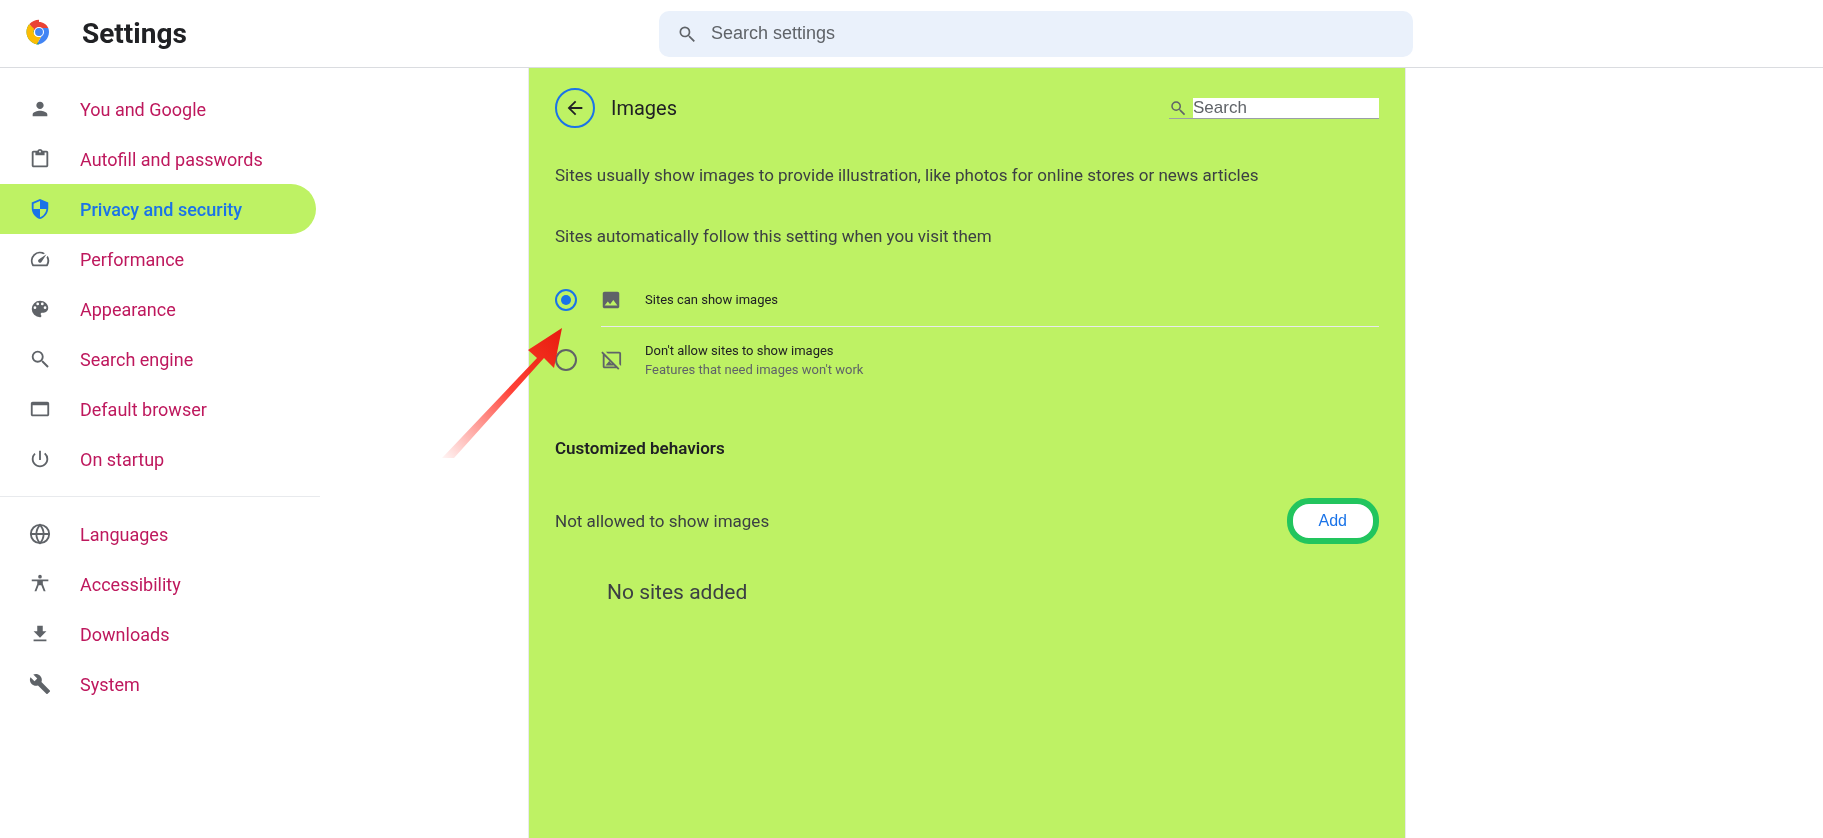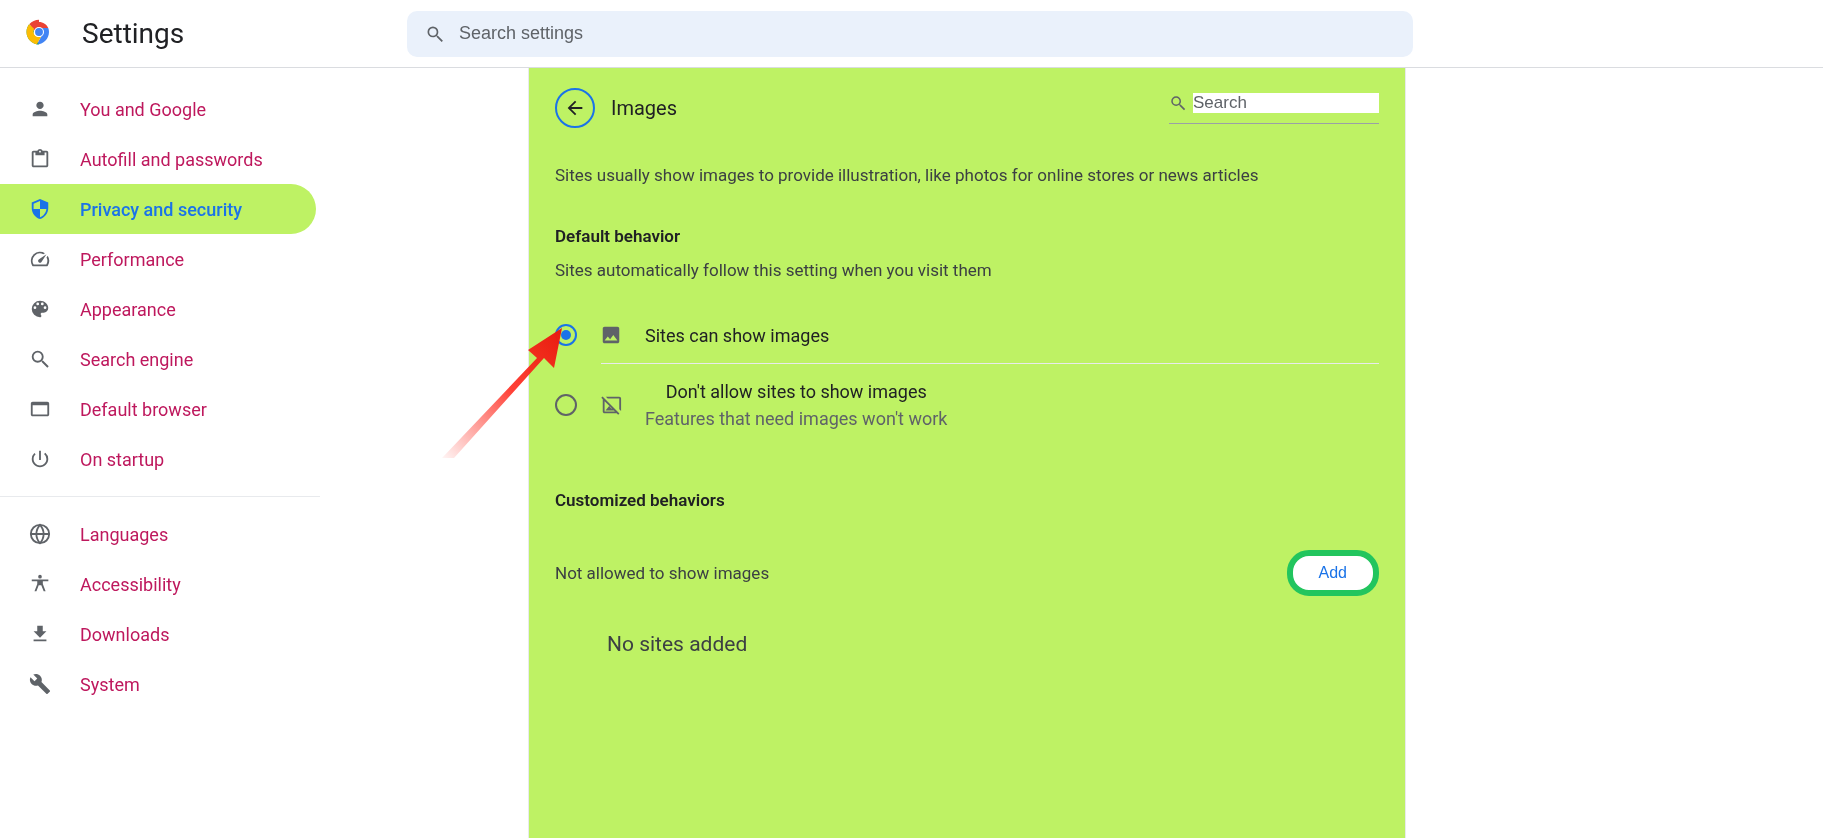--- a/index.html
+++ b/index.html
@@ -18,27 +18,27 @@
     display: flex;
     align-items: center;
     border-bottom: 1px solid #dadce0;
     padding-left: 24px;
   }
   .chrome-logo {
     width: 30px; height: 30px; flex-shrink: 0;
   }
   .title {
     font-size: 28px;
-    font-weight: 400;
+    font-weight: 700;
     margin-left: 28px;
   }
   .searchbar {
     margin-left: auto;
     margin-right: 410px;
-    width: 1006px;
+    width: 754px;
     height: 46px;
     background: #eaf1fb;
     border-radius: 10px;
     display: flex;
     align-items: center;
     padding: 0 18px;
   }
   .searchbar svg { color: #5f6368; flex-shrink: 0; }
   .searchbar input {
     border: none; background: transparent; outline: none;
@@ -96,21 +96,21 @@
     cursor: pointer;
     color: #202124;
     flex-shrink: 0;
   }
   .card-title { font-size: 20px; margin-left: 16px; }
   .header-search {
     margin-left: auto;
     display: flex; align-items: center;
     border-bottom: 1px solid #9aa0a6;
     width: 210px;
-    padding-bottom: 10px;
+    padding-bottom: 0;
   }
   .header-search svg { color: #5f6368; flex-shrink:0;}
   .header-search input {
     border: none; outline: none; font-size: 17px;
     margin-left: 6px; width: 100%;
     color: #5f6368;
   }
   .header-search input::placeholder{ color:#5f6368;}
 
   .intro { font-size: 17px; color: #3c4043; margin-bottom: 38px; line-height: 1.4;}
@@ -125,21 +125,21 @@
   .option-sep { border-top: 1px solid #e8eaed; margin-left: 46px;}
   .radio {
     width: 22px; height: 22px; border-radius: 50%;
     border: 2px solid #5f6368;
     display: flex; align-items: center; justify-content: center;
     flex-shrink: 0; cursor: pointer;
   }
   .radio.checked { border-color: #1a73e8;}
   .radio.checked .dot { width: 10px; height: 10px; border-radius: 50%; background: #1a73e8;}
   .opt-icon { width: 24px; height: 24px; color: #5f6368; display:flex; align-items:center; justify-content:center; flex-shrink:0;}
-  .opt-text { font-size: 18px; color: #202124; line-height: 1.5; text-align: center;}
+  .opt-text { font-size: 13px; color: #202124; line-height: 1.5;}
   .opt-text .sub { color: #5f6368;}
 
   .custom-row { display:flex; align-items:center; margin-top: 40px; gap: 28px;}
   .add-btn {
     margin-left: auto;
     border: 6px solid #22c55e;
     border-radius: 22px;
     padding: 8px 26px;
     font-size: 16px; color: #1a73e8;
     cursor: pointer; background: #fff;
@@ -293,21 +293,20 @@
         <div class="header-search">
           <svg width="18" height="18" viewBox="0 0 24 24" fill="currentColor">
               <path d="M15.5 14h-.79l-.28-.27A6.471 6.471 0 0016 9.5 6.5 6.5 0 109.5 16c1.61 0 3.09-.59 4.23-1.57l.27.28v.79L20 21.5l1.5-1.5L15.5 14zm-6 0C7.01 14 5 11.99 5 9.5S7.01 5 9.5 5 14 7.01 14 9.5 11.99 14 9.5 14z"></path>
             </svg>
           <input placeholder="Search" style="">
         </div>
       </div>
 
       <div class="intro">Sites usually show images to provide illustration, like photos for online stores or news articles</div>
 
-      <div class="section-h">Default behavior</div>
       <div class="section-sub">Sites automatically follow this setting when you visit them</div>
 
       <div class="option-row">
         <div class="radio checked">
             <div class="dot"></div>
           </div>
         <span class="opt-icon">
             <svg width="22" height="22" viewBox="0 0 24 24" fill="currentColor">
               <path d="M21 19V5c0-1.1-.9-2-2-2H5c-1.1 0-2 .9-2 2v14c0 1.1.9 2 2 2h14c1.1 0 2-.9 2-2zM8.5 13.5l2.5 3.01L14.5 12l4.5 6H5l3.5-4.5z"></path>
             </svg>

